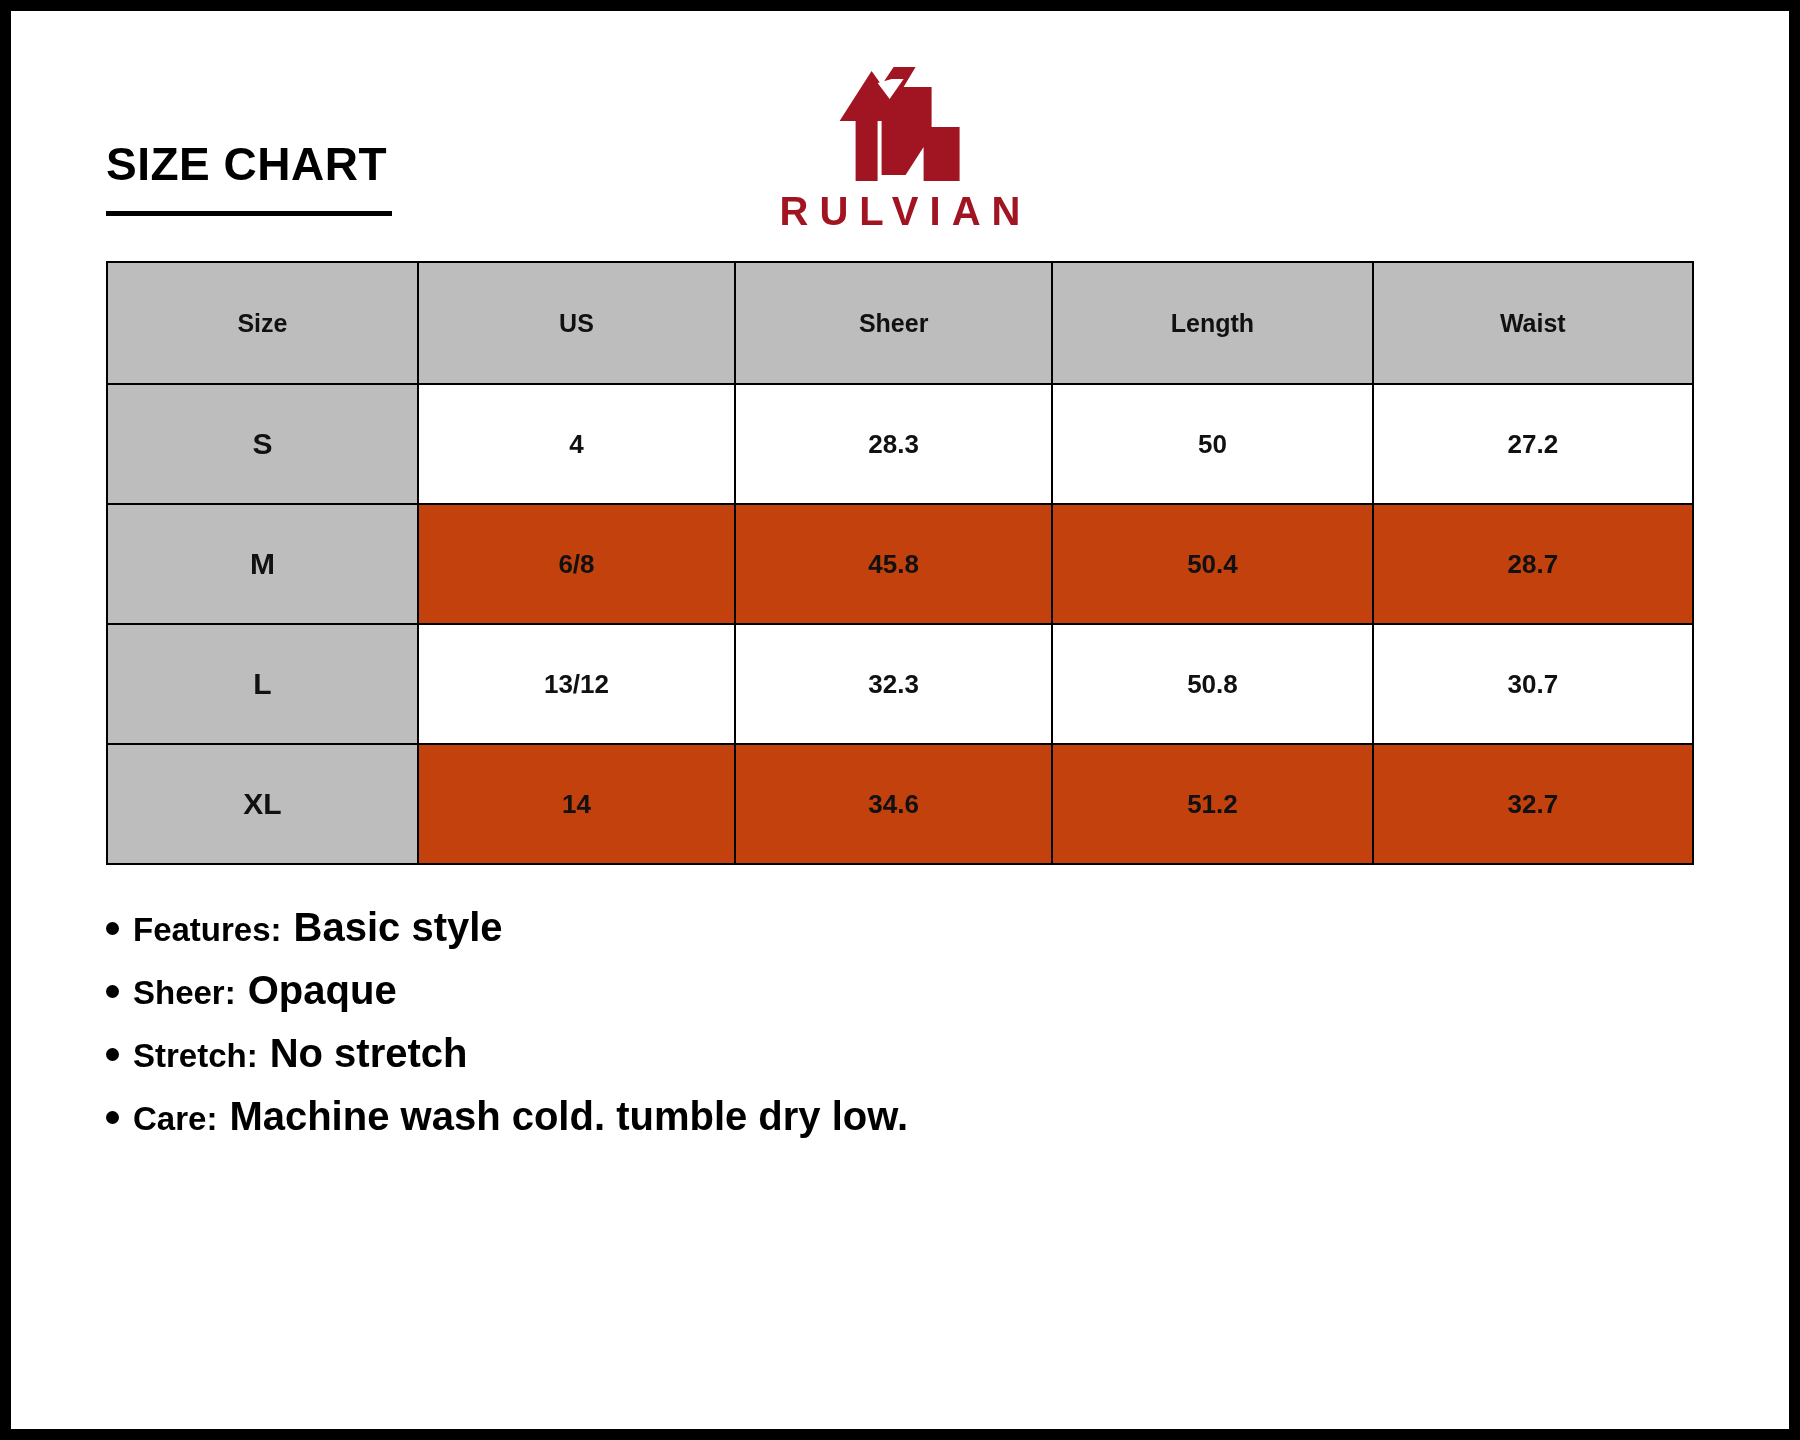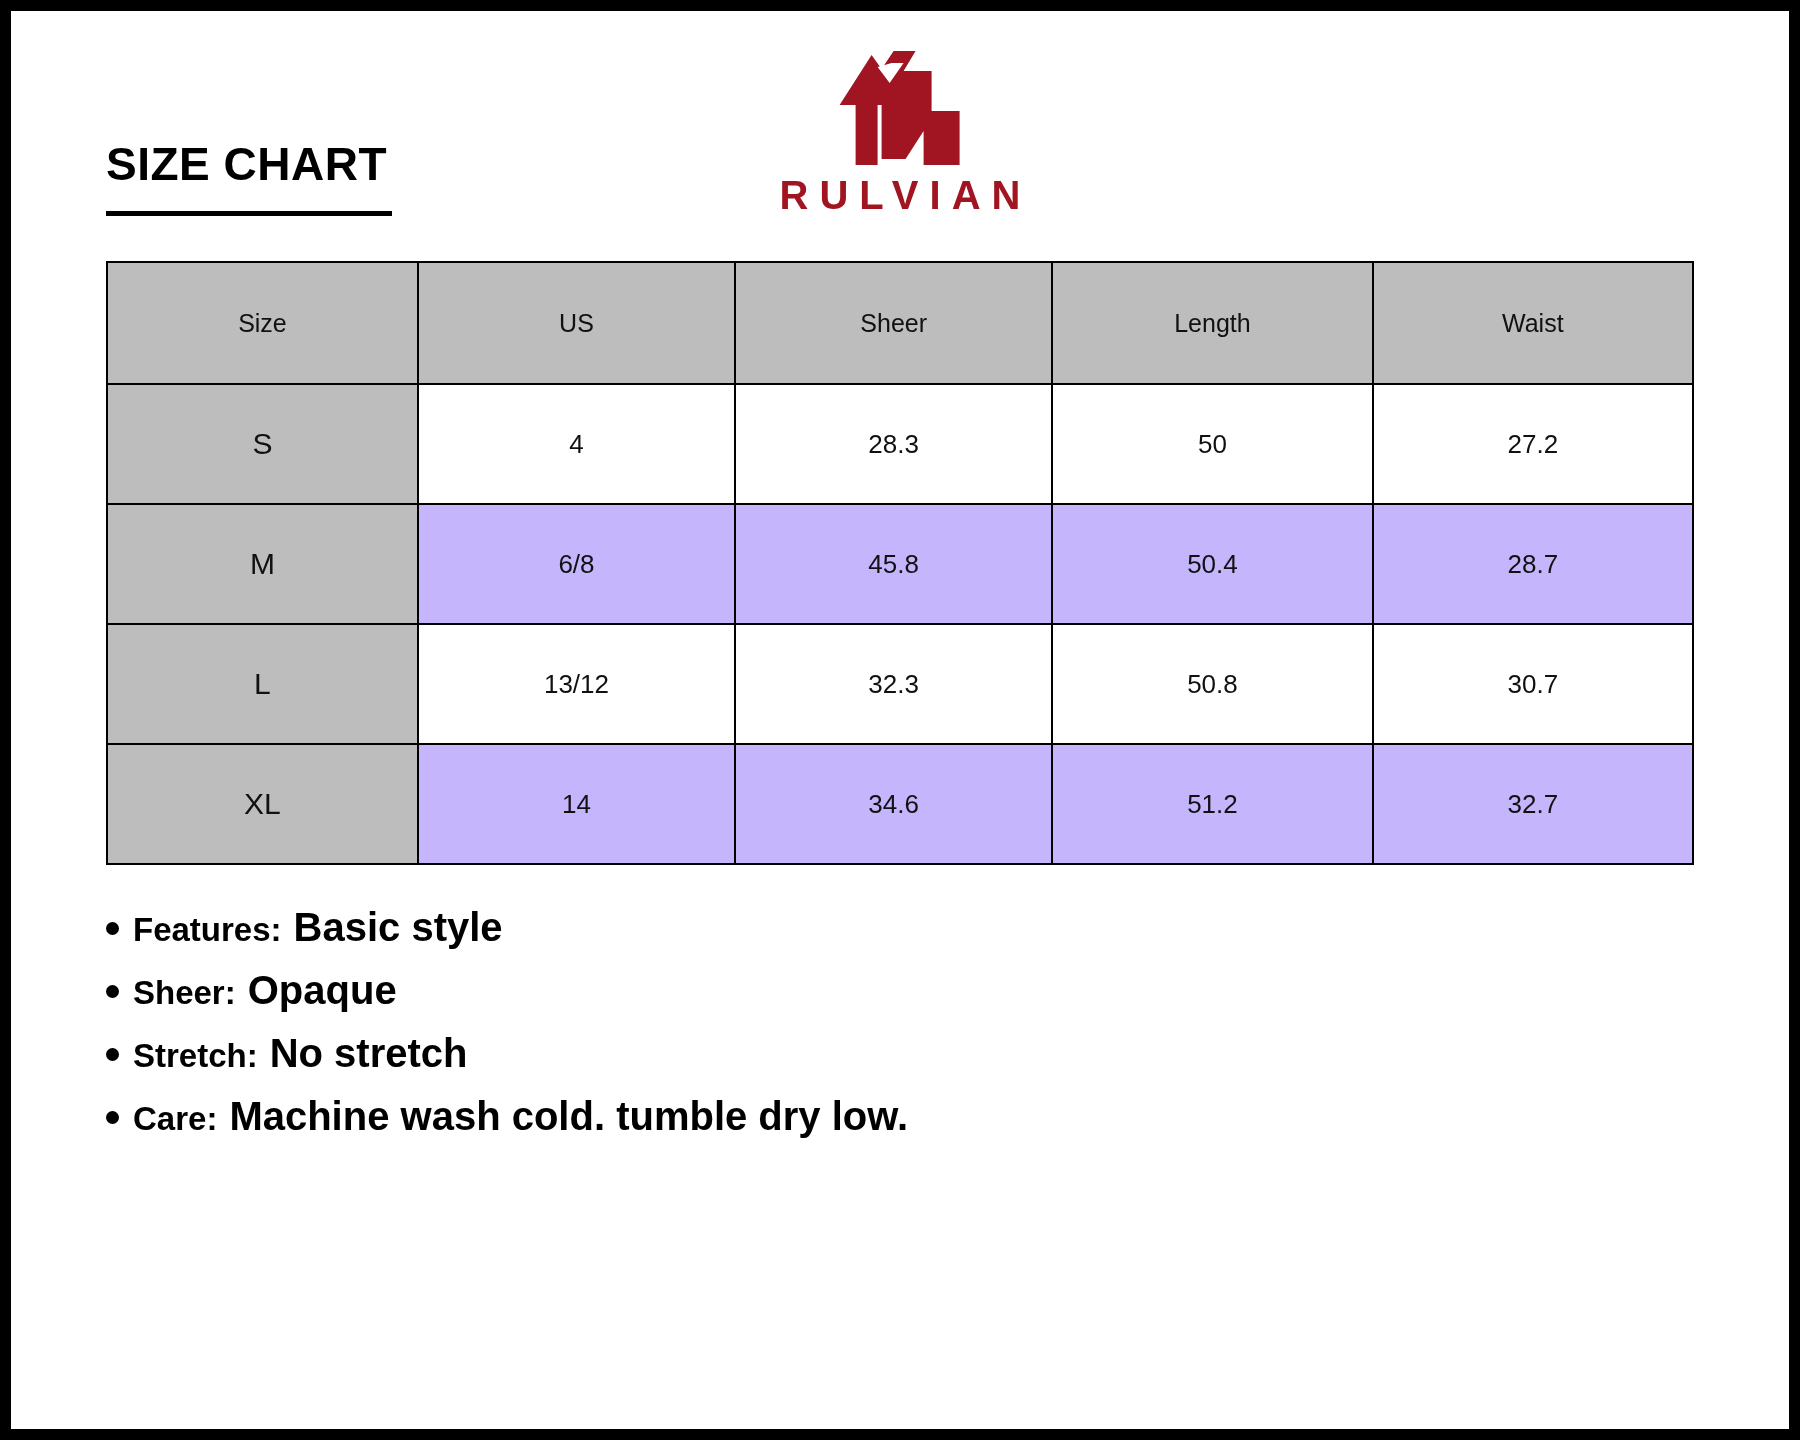--- a/index.html
+++ b/index.html
@@ -51,21 +51,21 @@
     margin-top: 24px;
     width: 286px;
     height: 5px;
     background: #000000;
   }
 
   .brand {
     position: absolute;
     left: 50%;
     transform: translateX(-50%);
-    top: 36px;
+    top: 52px;
     text-align: center;
   }
   .brand-mark {
     display: block;
     margin: 0 auto;
   }
   .brand-name {
     margin-top: 8px;
     font-size: 40px;
     font-weight: bold;
@@ -79,36 +79,36 @@
   .size-table {
     width: 100%;
     border-collapse: collapse;
     table-layout: fixed;
   }
   .size-table th,
   .size-table td {
     border: 2px solid #000000;
     text-align: center;
     font-size: 26px;
-    font-weight: normal;
+    font-weight: bold;
     color: #111111;
     height: 118px;
     padding: 0;
   }
   .size-table thead th {
     background: #bdbdbd;
     font-size: 25px;
     height: 120px;
   }
   .size-table td.size-cell {
     background: #bdbdbd;
     font-size: 30px;
   }
   .size-table tbody tr.alt td {
-    background: #c4b5fd;
+    background: #c2410c;
   }
   .size-table tbody tr.alt td.size-cell {
     background: #bdbdbd;
   }
   .col-size  { width: 19.6%; }
   .col-us    { width: 20.0%; }
   .col-bust  { width: 20.0%; }
   .col-len   { width: 20.2%; }
   .col-waist { width: 20.2%; }
 

